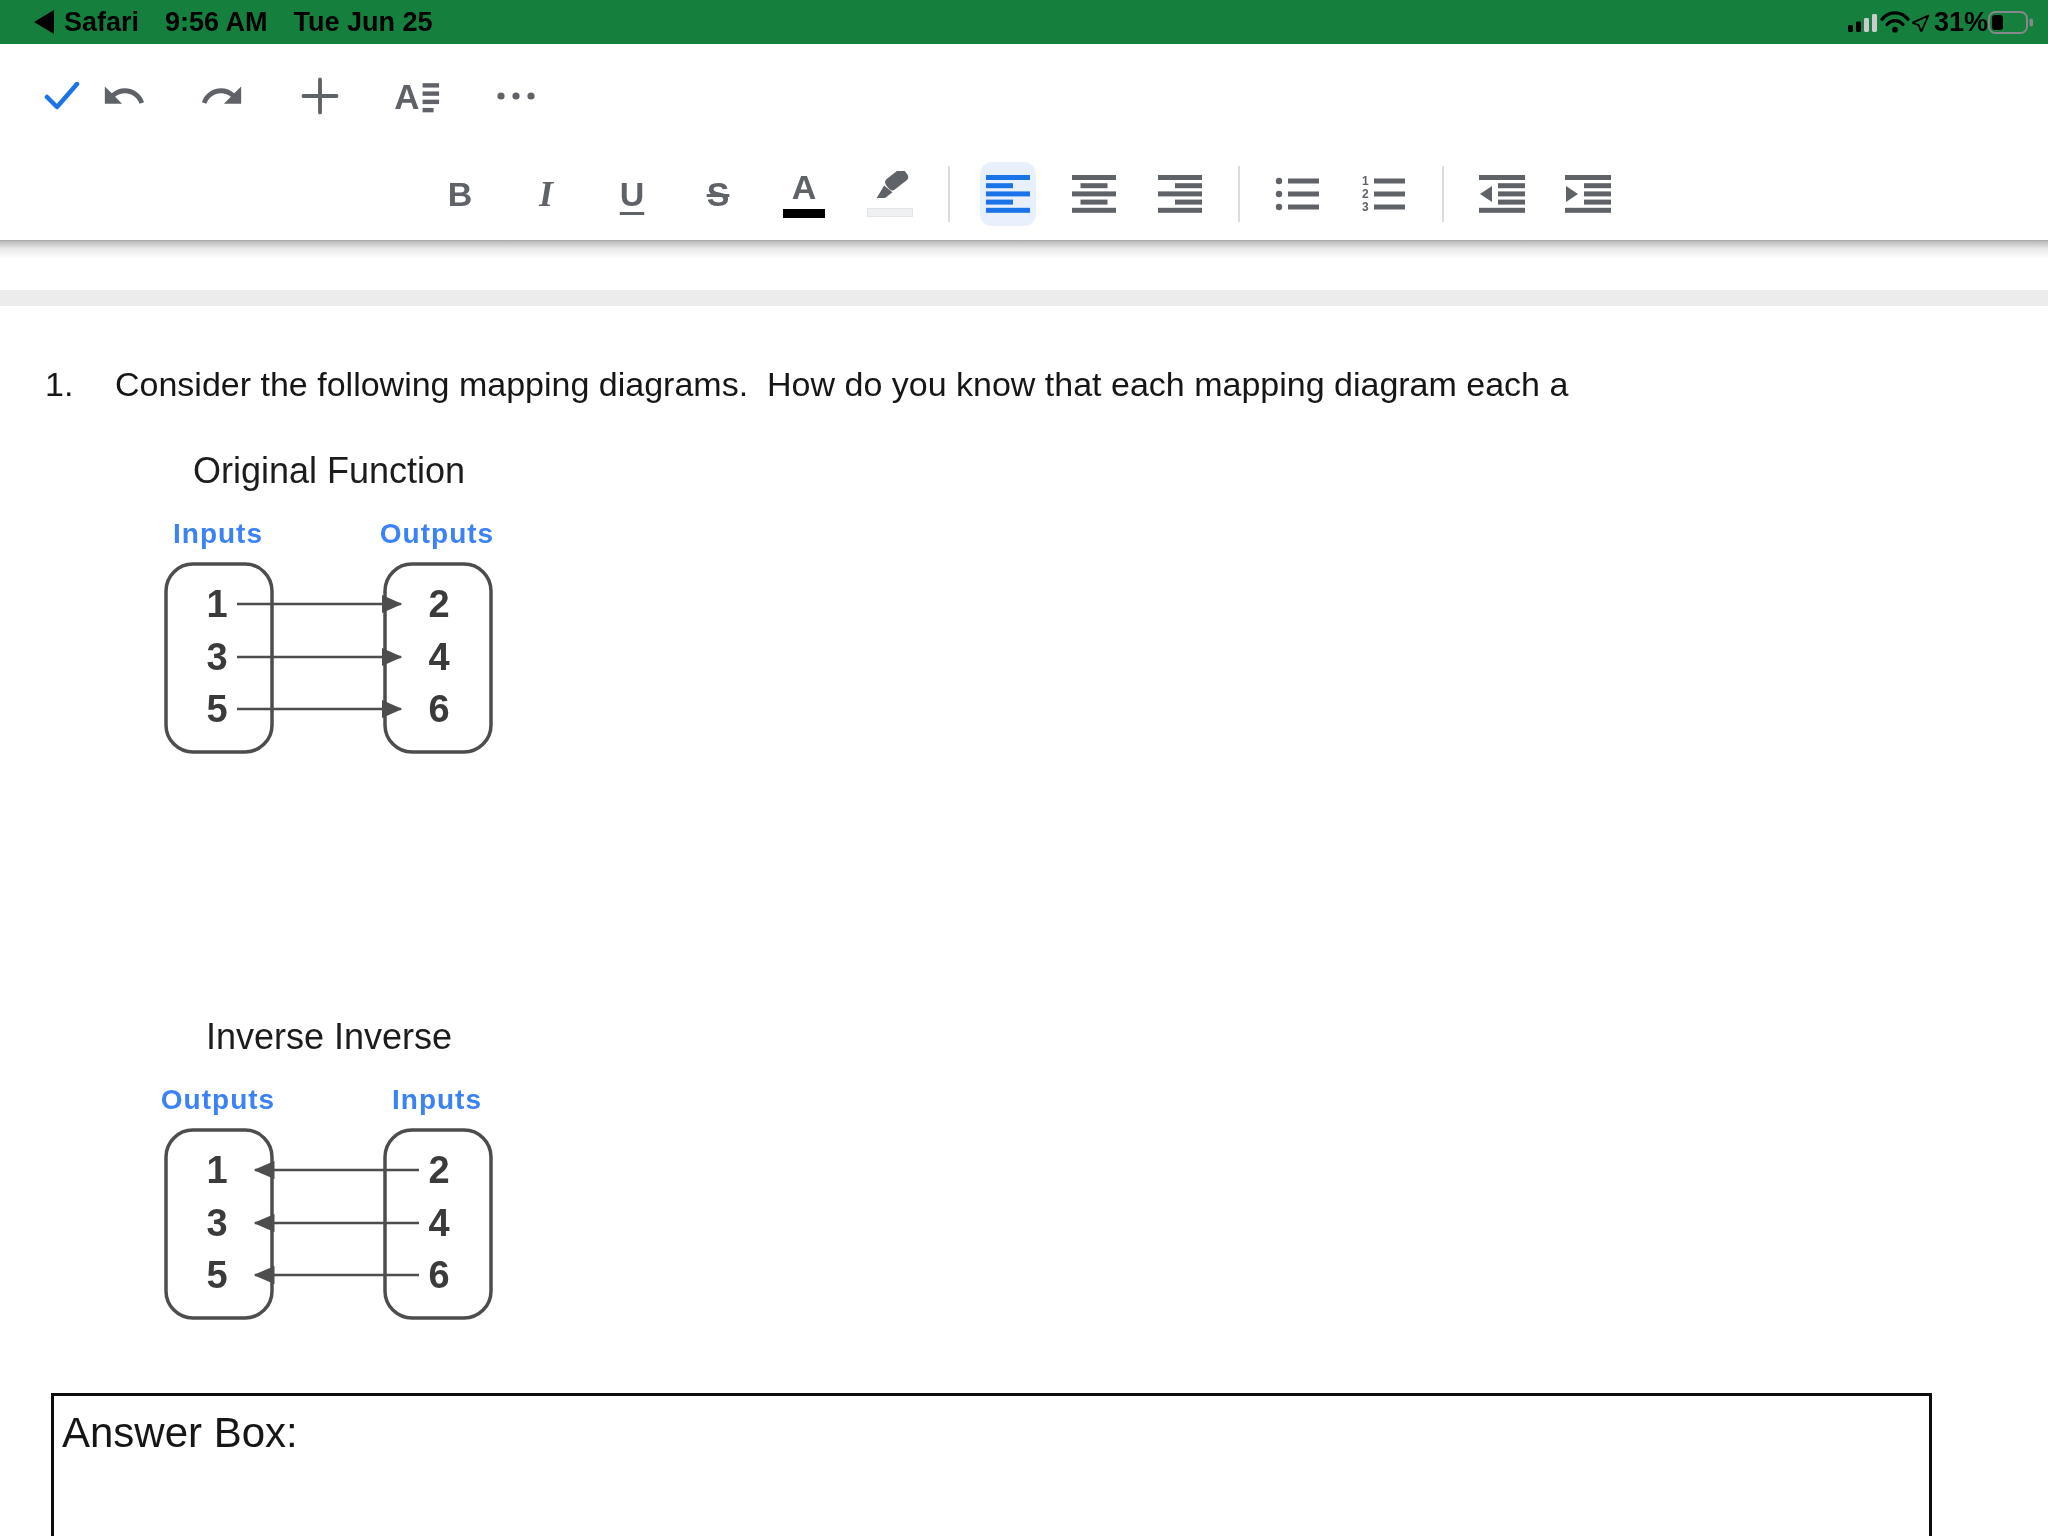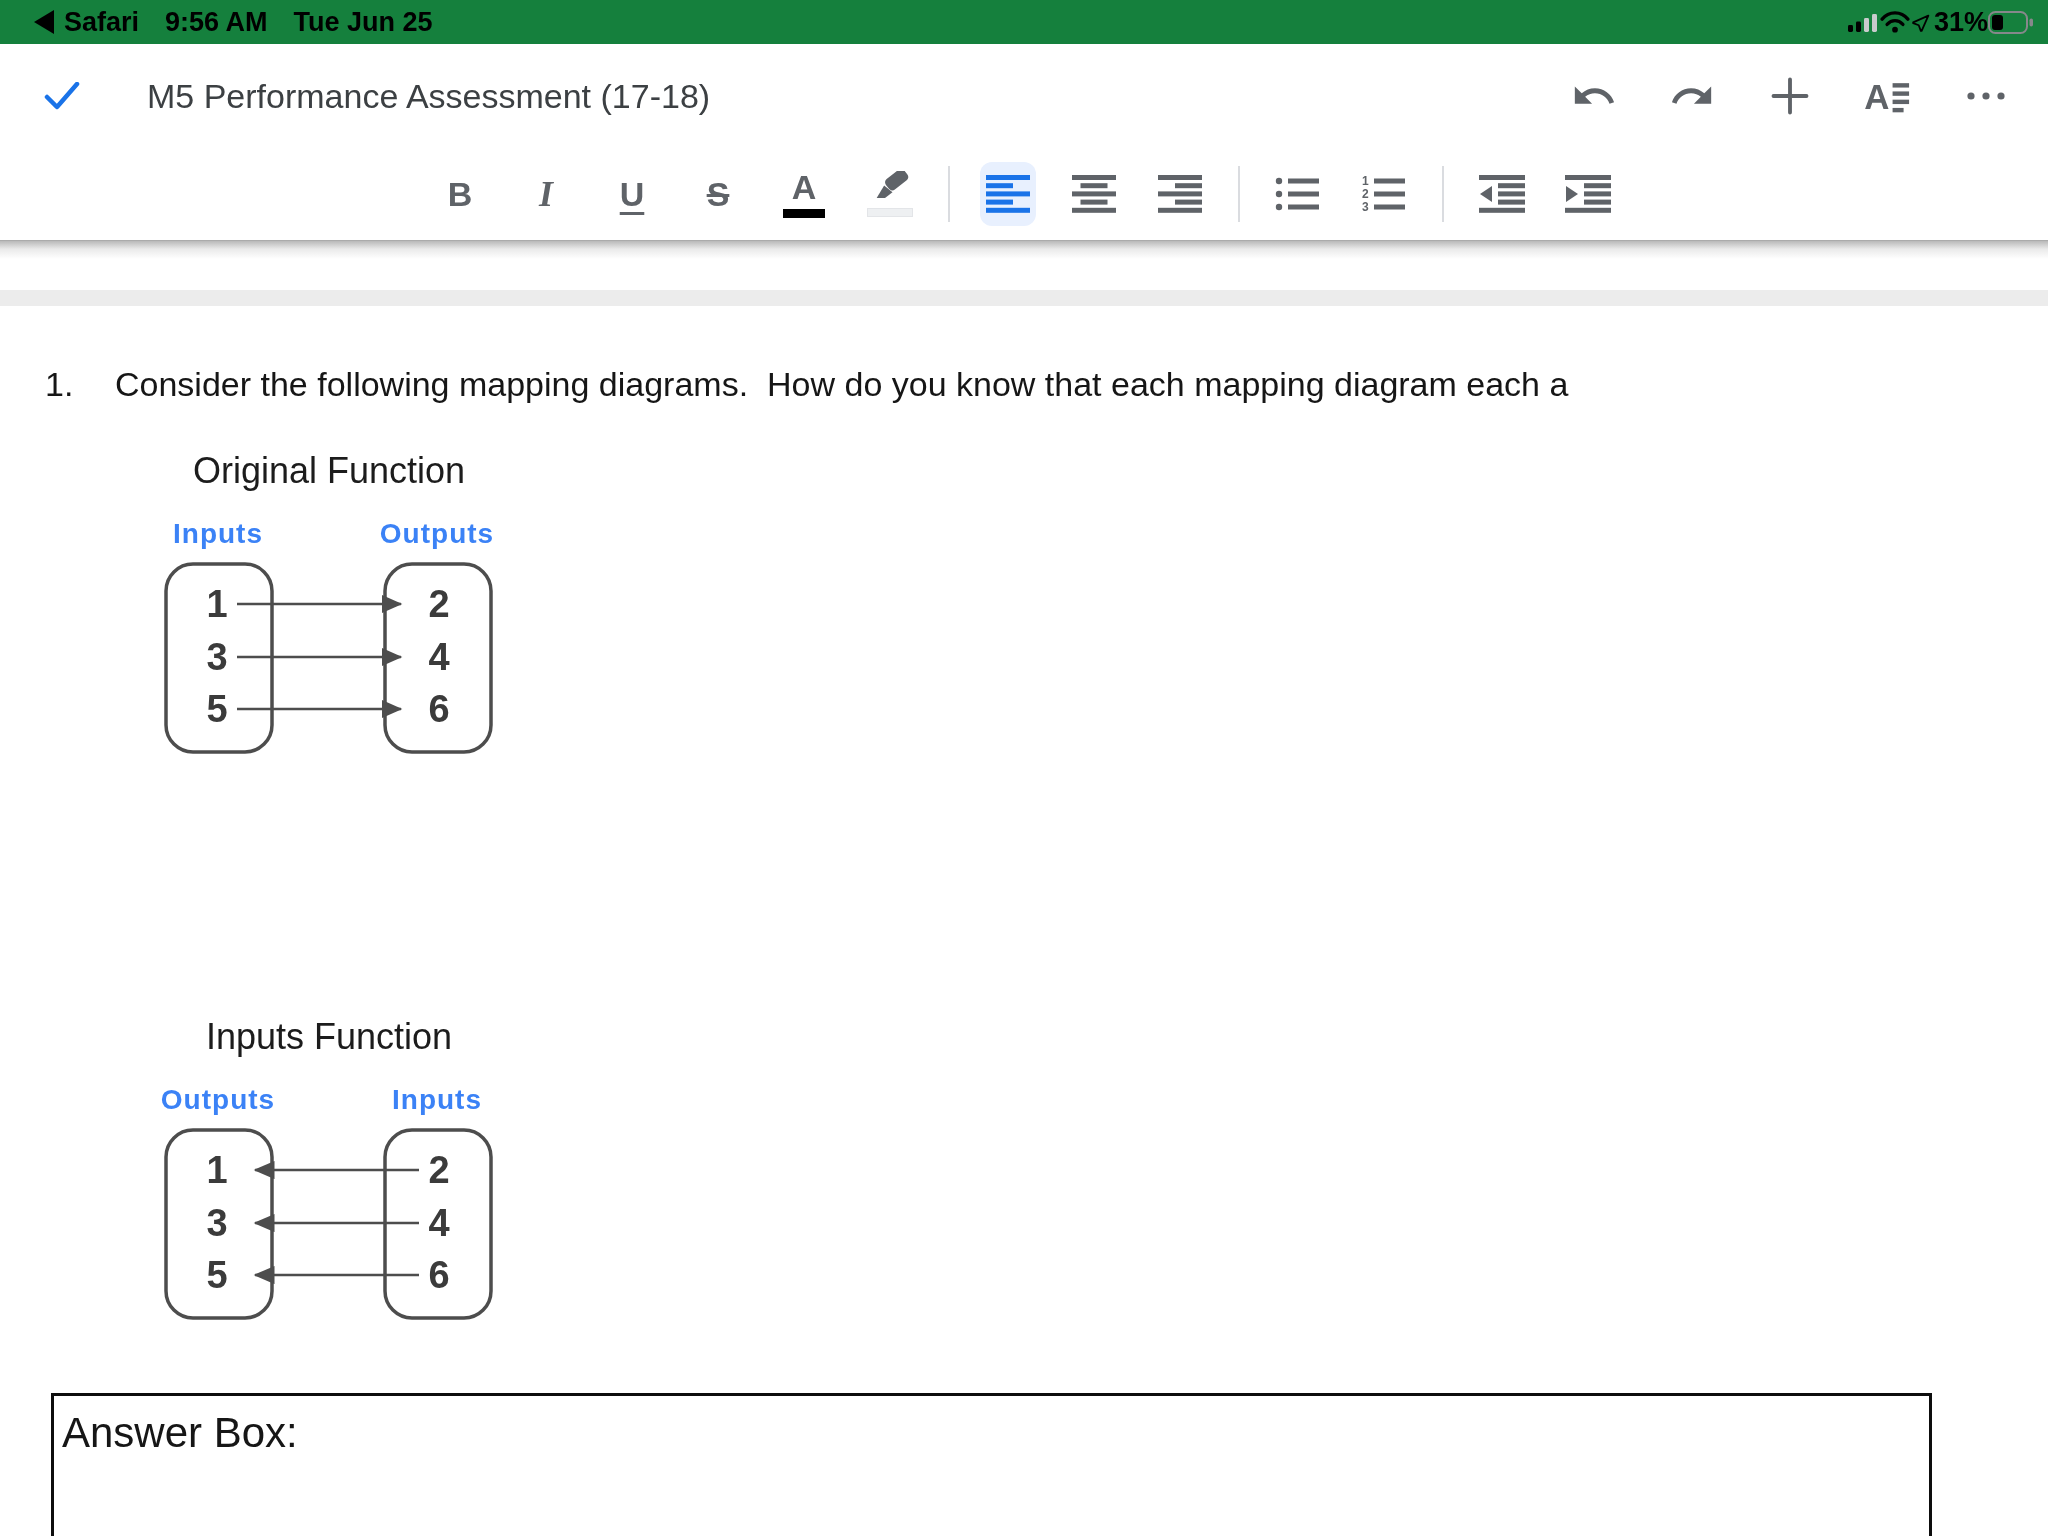--- a/index.html
+++ b/index.html
@@ -127,21 +127,20 @@
       </span>
     </div>
   </div>
 
   <div class="title-bar">
     <span class="check-wrap">
       <svg width="36" height="28" viewBox="0 0 36 28">
         <polyline points="3,15 13,25 33,2" fill="none" stroke="#1a73e8" stroke-width="4.5" stroke-linecap="round" stroke-linejoin="round"></polyline>
       </svg>
     </span>
-    <span class="doc-title">M5 Performance Assessment (17-18)</span>
     <div class="tb-actions">
       <button class="tb-btn">
         <svg width="46" height="46" viewBox="0 0 24 24">
           <path d="M12.5,8 C9.85,8 7.45,8.99 5.6,10.6 L2,7 V16 H11 L7.38,12.38 C8.77,11.22 10.54,10.5 12.5,10.5 C16.04,10.5 19.05,12.81 20.1,16 L22.47,15.22 C21.08,11.03 17.15,8 12.5,8 Z" fill="#5f6368"></path>
         </svg>
       </button>
       <button class="tb-btn">
         <svg width="46" height="46" viewBox="0 0 24 24">
           <g transform="translate(24,0) scale(-1,1)">
             <path d="M12.5,8 C9.85,8 7.45,8.99 5.6,10.6 L2,7 V16 H11 L7.38,12.38 C8.77,11.22 10.54,10.5 12.5,10.5 C16.04,10.5 19.05,12.81 20.1,16 L22.47,15.22 C21.08,11.03 17.15,8 12.5,8 Z" fill="#5f6368"></path>
@@ -310,21 +309,21 @@
           <text class="map-num" x="54" y="59" text-anchor="middle">1</text>
           <text class="map-num" x="54" y="112" text-anchor="middle">3</text>
           <text class="map-num" x="54" y="164" text-anchor="middle">5</text>
           <text class="map-num" x="276" y="59" text-anchor="middle">2</text>
           <text class="map-num" x="276" y="112" text-anchor="middle">4</text>
           <text class="map-num" x="276" y="164" text-anchor="middle">6</text>
         </svg>
       </div>
 
       <div class="diagram">
-        <div class="diagram-title">Inputs Function</div>
+        <div class="diagram-title">Inverse Inverse</div>
         <div class="label-row">
           <span class="map-label l">Outputs</span>
           <span class="map-label r">Inputs</span>
         </div>
         <svg width="332" height="200" viewBox="0 0 332 200">
           <defs>
             <marker id="arrowL" markerWidth="9" markerHeight="8" refX="7.5" refY="3.5" orient="auto">
               <path d="M0 0 L8 3.5 L0 7 Z" fill="#4d4d4d"></path>
             </marker>
           </defs>

